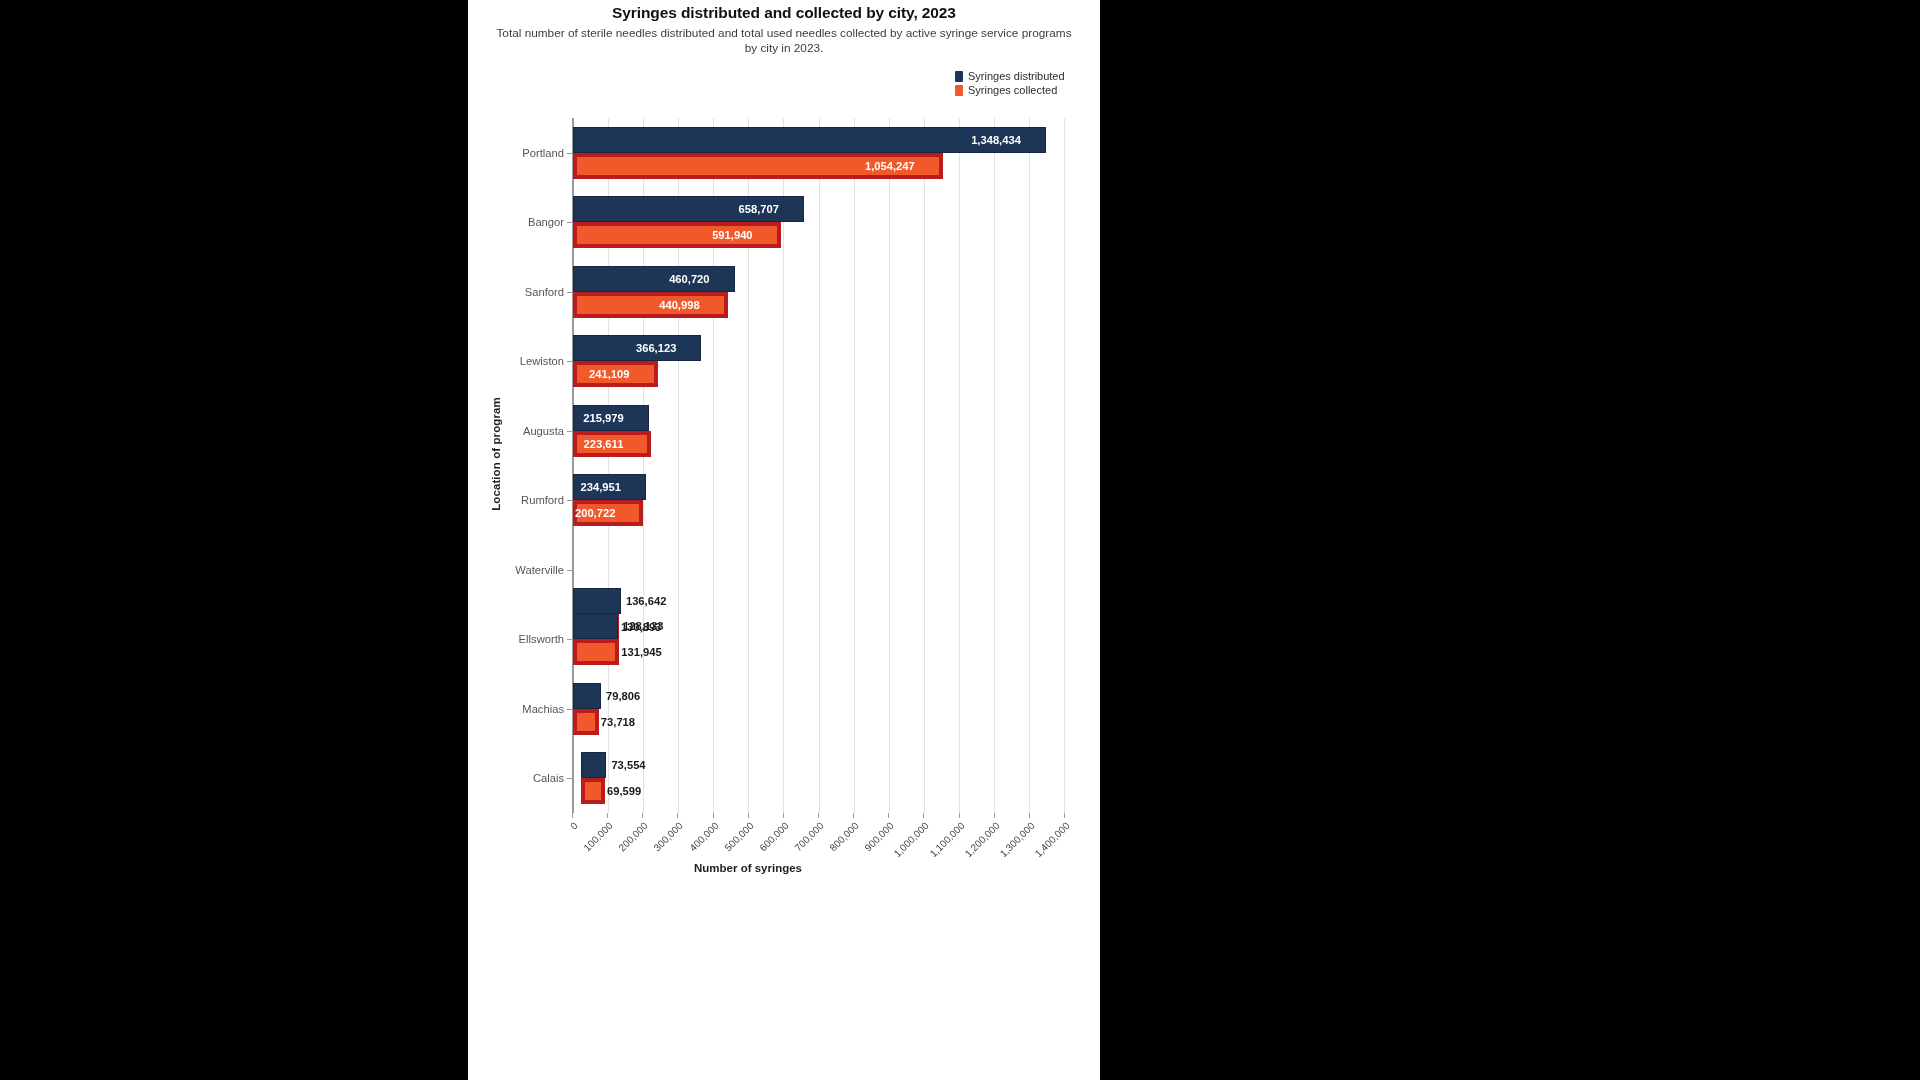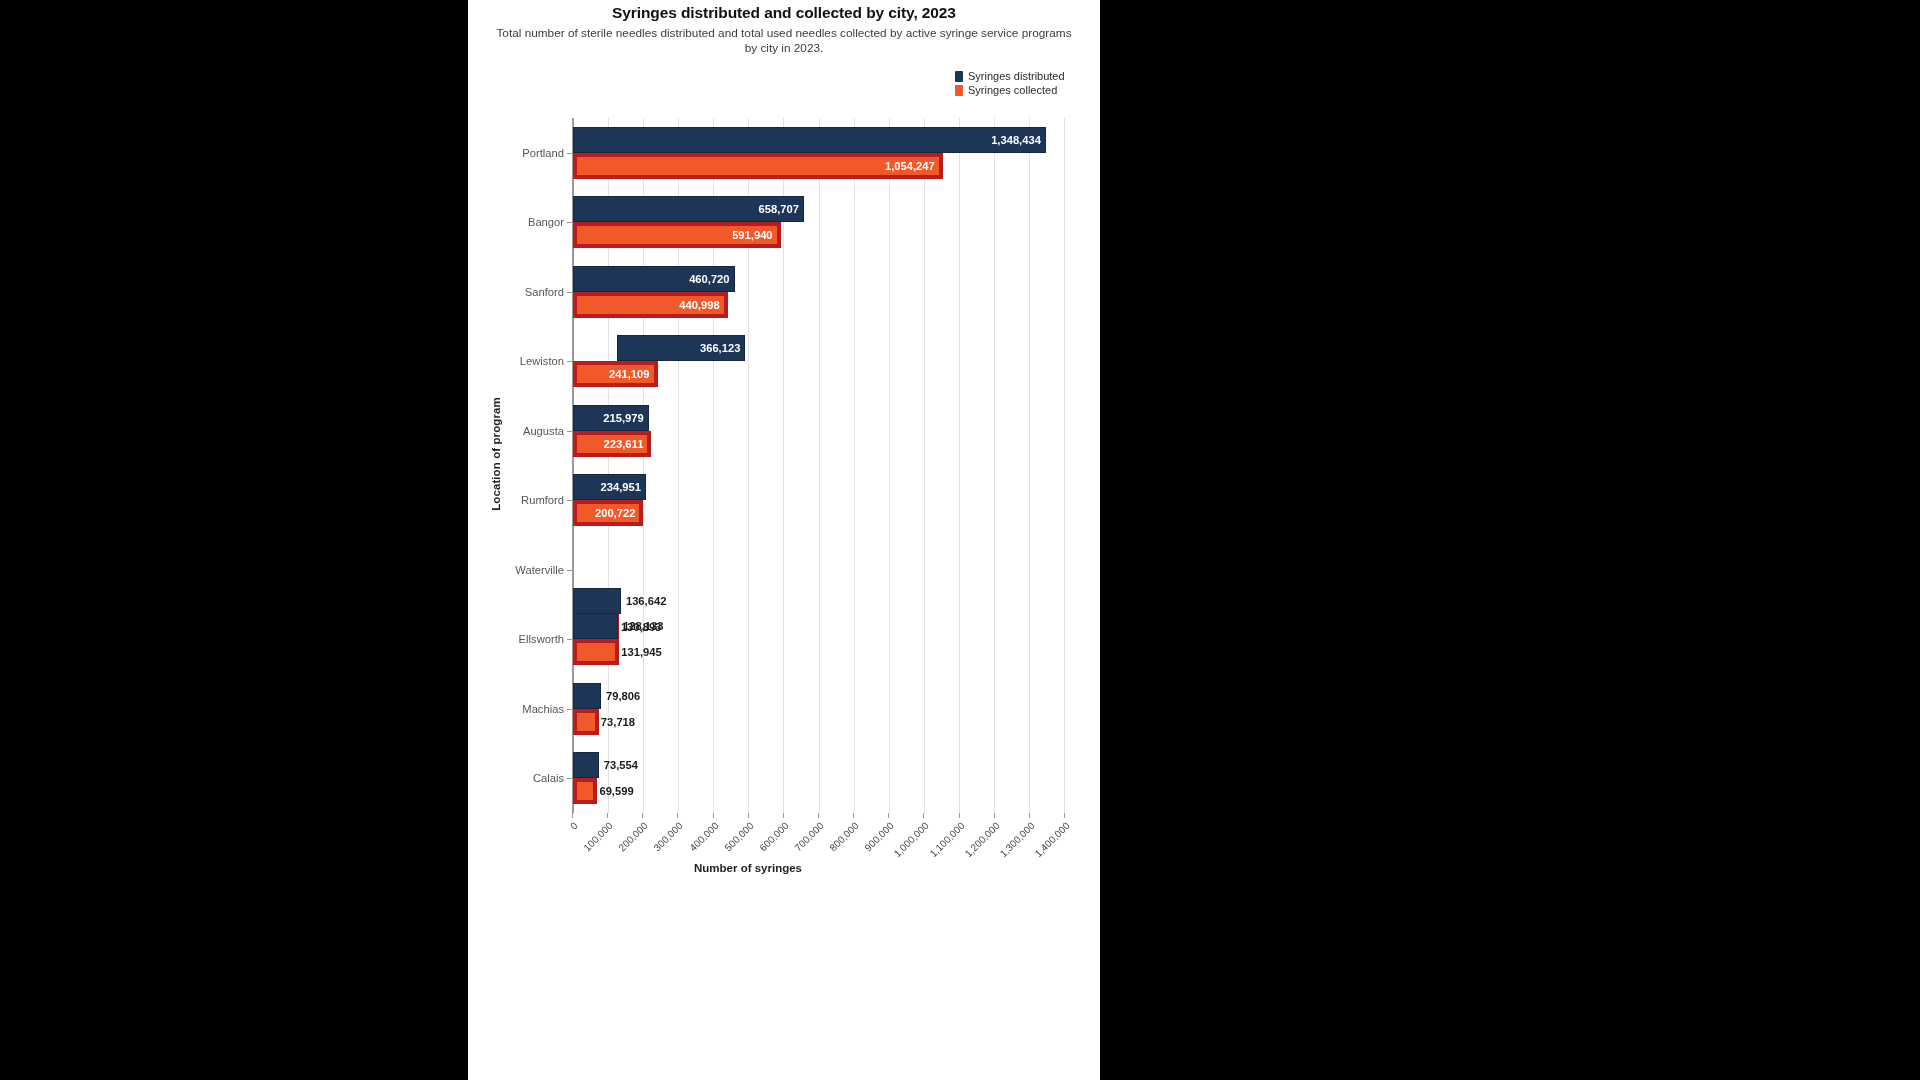--- a/index.html
+++ b/index.html
@@ -90,21 +90,21 @@
     position: absolute; left: 0; top: 0; height: 100%;
     border-radius: 0px;
   }
   .bar.distributed { background: #1d3557; border: 1px solid #16273f; }
   .bar.collected  { background: #f1592a; border: 4px solid #b91c1c; }
   .bar-value {
     position: absolute; top: 50%; transform: translateY(-50%);
     font-size: 11.2px; font-weight: bold;
     white-space: nowrap;
   }
-  .bar-value.inside { right: 4px; color: #ffffff; }
+  .bar-value.inside { right: 24px; color: #ffffff; }
   .bar-value.outside { left: calc(100% + 6px); color: #1a1a1a; }
 
   
   #x-axis {
     position: absolute;
     left: 104px; top: 695px;
     width: 492px; height: 80px;
   }
   .x-tick {
     position: absolute; top: 0;
@@ -210,21 +210,21 @@
                   <span class="bar-value inside">440,998</span>
                 </div>
               </div>
             </div>
           </div>
           <div class="group" style="top: 208.5px; height: 69.5px;">
             <div class="cat-tick"></div>
             <div class="cat-label">Lewiston</div>
             <div style="position: absolute; left: 0px; right: 0px; top: 50%; transform: translateY(-50%);">
               <div class="bar-row">
-                <div class="bar distributed" style="width: 26.1516%; margin-left: 44px;">
+                <div class="bar distributed" style="width: 26.1516%;">
                   <span class="bar-value inside">366,123</span>
                 </div>
               </div>
               <div class="bar-row">
                 <div class="bar collected" style="width: 17.2221%;">
                   <span class="bar-value inside">241,109</span>
                 </div>
               </div>
             </div>
           </div>
@@ -304,21 +304,21 @@
               <div class="bar-row">
                 <div class="bar collected" style="width: 5.26557%;">
                   <span class="bar-value outside">73,718</span>
                 </div>
               </div>
             </div>
           </div>
           <div class="group" style="top: 625.5px; height: 69.5px;">
             <div class="cat-tick"></div>
             <div class="cat-label">Calais</div>
-            <div style="position: absolute; left: 0px; right: 0px; top: 50%; transform: translateY(-50%);">
+            <div style="position: absolute; left: 8px; right: 0px; top: 50%; transform: translateY(-50%);">
               <div class="bar-row">
                 <div class="bar distributed" style="width: 5.25386%;">
                   <span class="bar-value outside">73,554</span>
                 </div>
               </div>
               <div class="bar-row">
                 <div class="bar collected" style="width: 4.97136%;">
                   <span class="bar-value outside">69,599</span>
                 </div>
               </div>

